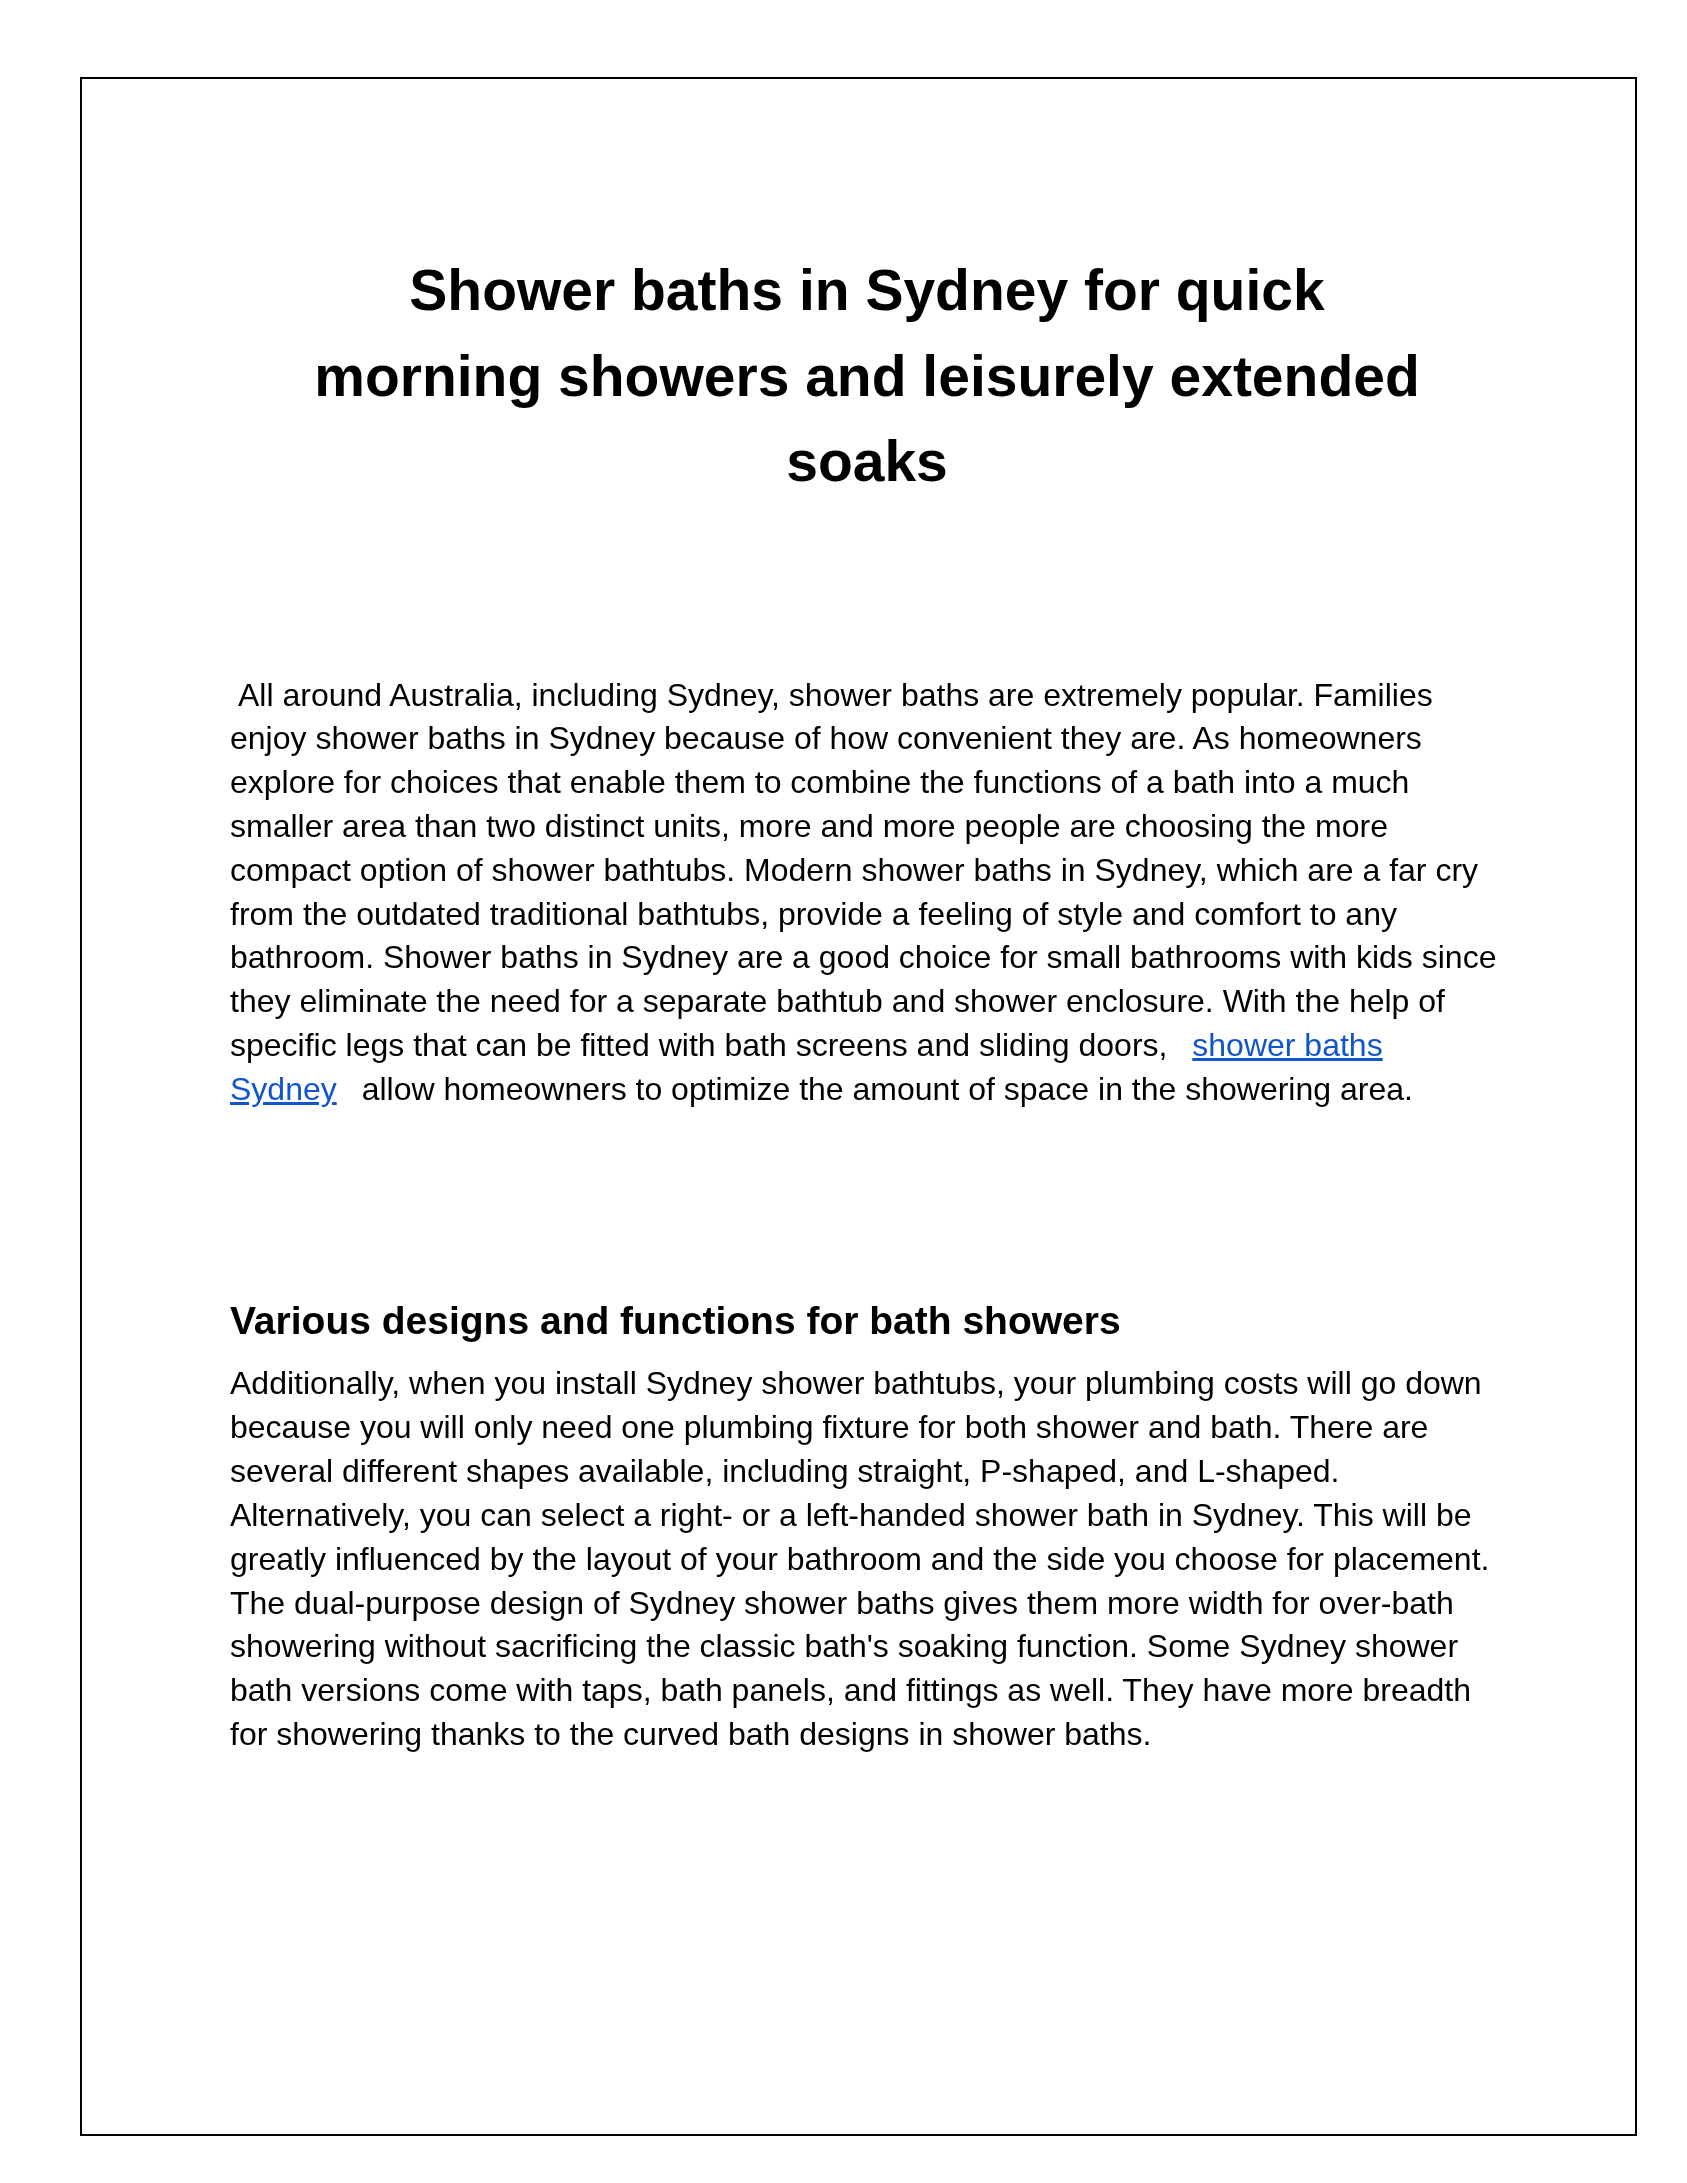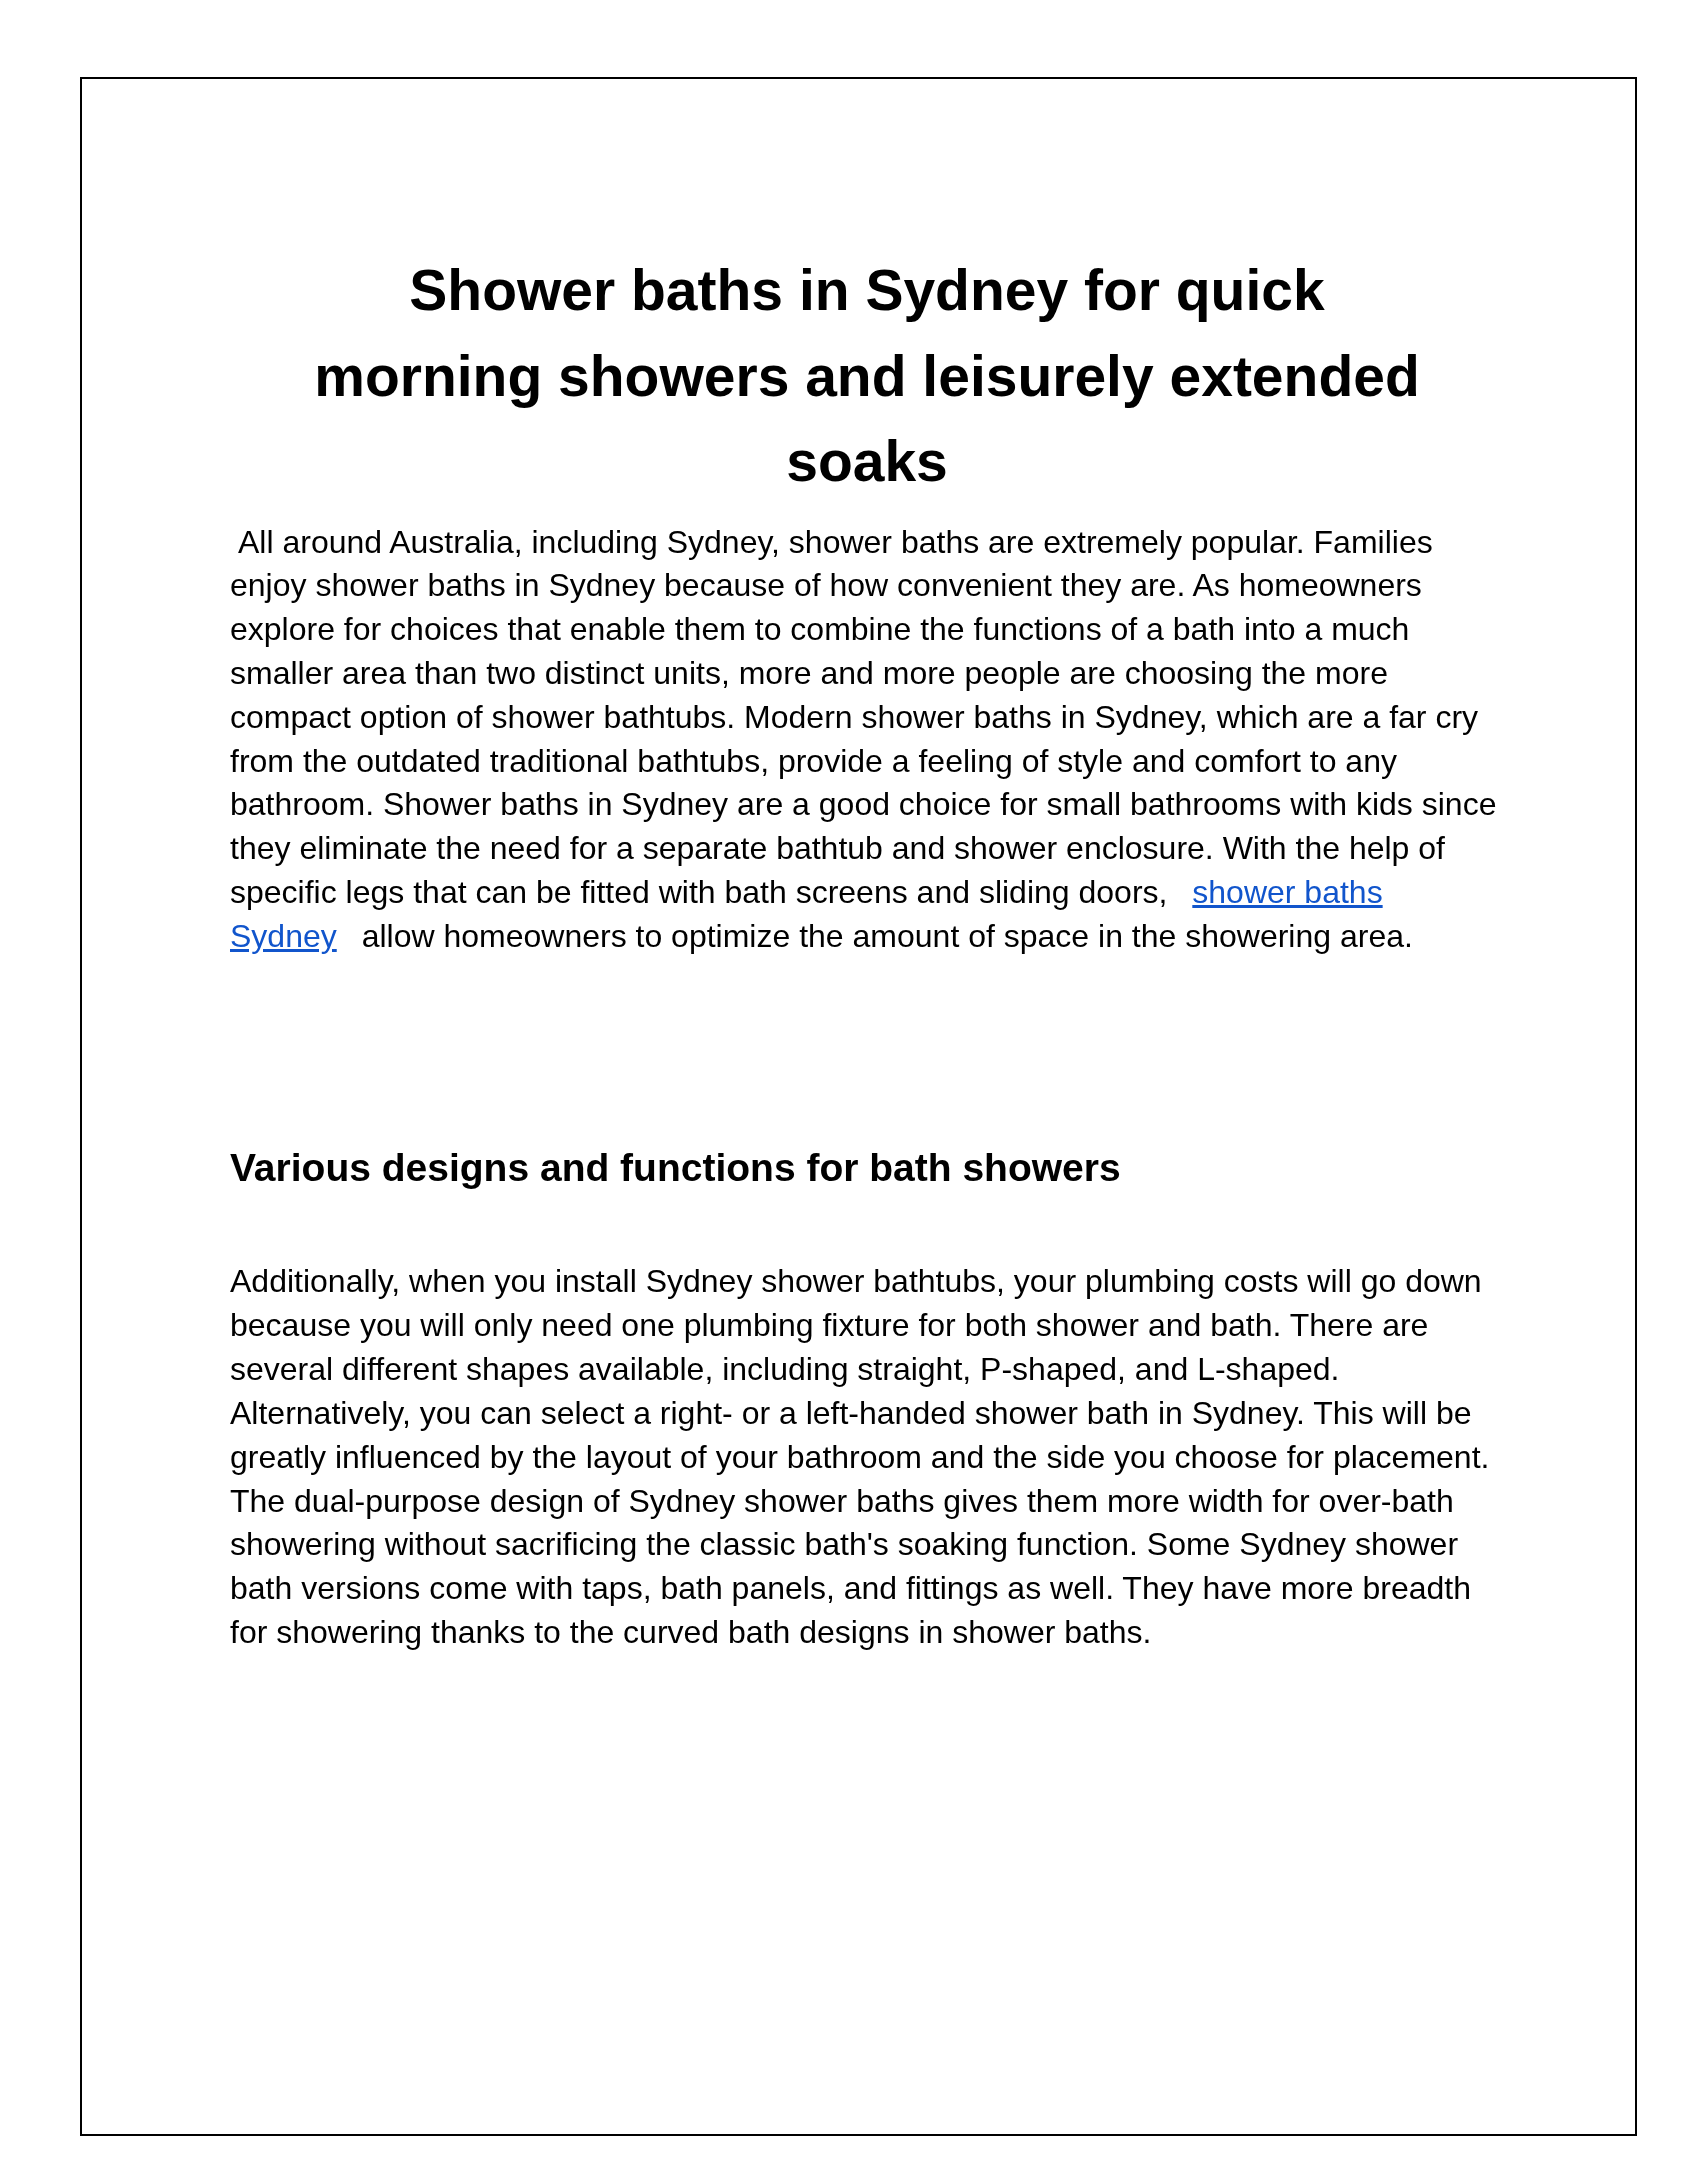--- a/index.html
+++ b/index.html
@@ -47,32 +47,32 @@
 
   .body-text {
     font-size: 32px;
     line-height: 1.37;
     font-weight: 400;
     color: #000000;
     text-align: left;
   }
 
   .intro-paragraph {
+    margin-top: 153px;
   }
 
   .section-heading {
     margin-top: 168px;
     font-size: 39px;
     font-weight: 700;
     line-height: 1.3;
     color: #000000;
   }
 
   .section-paragraph {
-    margin-top: 51px;
   }
 
   a.doc-link {
     color: #1155cc;
     text-decoration: underline;
     cursor: pointer;
   }
 </style>
 </head>
 <body>

